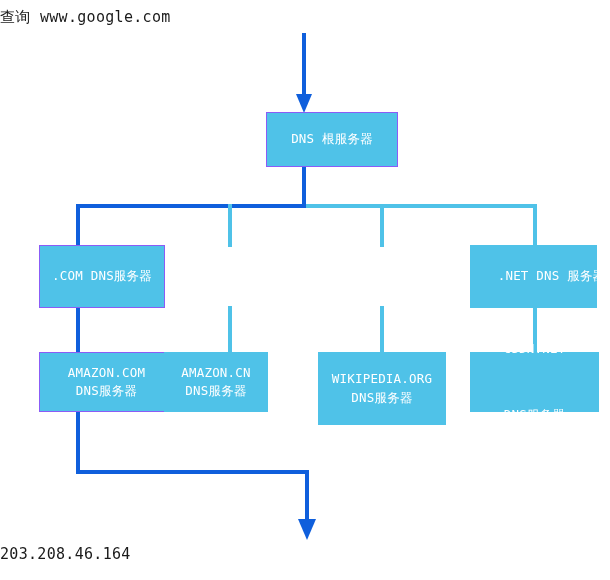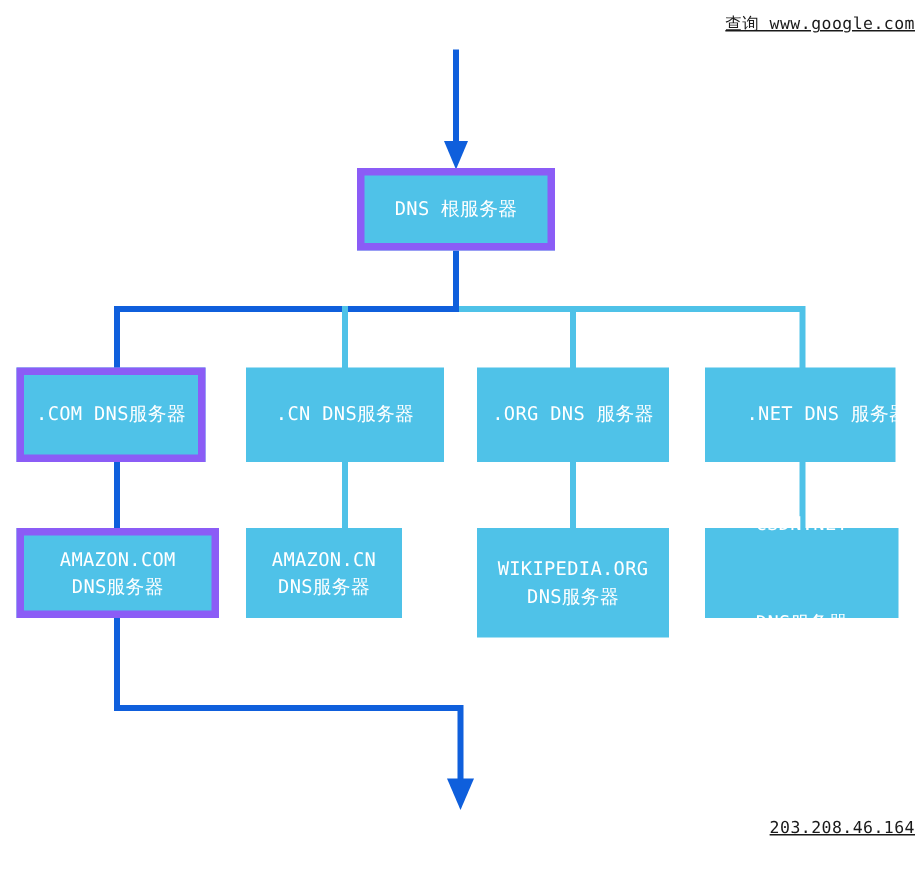--- a/index.html
+++ b/index.html
@@ -36,33 +36,33 @@
     flex-direction: column;
     align-items: center;
     justify-content: center;
     text-align: center;
     line-height: 1.45;
     letter-spacing: 0.2px;
     font-size: 12.5px;
     white-space: pre;
   }
   .node.highlight {
-    border: 5px solid #8b5cf6;
+    border: 1px solid #8b5cf6;
+    margin-left: 28px;
   }
   .node-line {
     display: block;
   }
   .caption {
     position: absolute;
     color: #1a1a1a;
-    font-size: 11px;
+    font-size: 15px;
     letter-spacing: 0.3px;
     white-space: pre;
-    text-align: right;
-    text-decoration: underline;
+    text-align: left;
   }
   #query-caption {
     left: 0;
     top: 8px;
     width: 610px;
   }
   #result-caption {
     left: 0;
     top: 545px;
     width: 610px;
@@ -113,26 +113,20 @@
     </g>
   </svg>
 
   <div class="node highlight" id="node-root">
     <span class="node-line">DNS 根服务器</span>
   </div>
 
   <div class="node highlight" id="node-com">
     <span class="node-line">.COM DNS服务器</span>
   </div>
-  <div class="node" id="node-cn">
-    <span class="node-line">.CN DNS服务器</span>
-  </div>
-  <div class="node" id="node-org">
-    <span class="node-line">.ORG DNS 服务器</span>
-  </div>
   <div class="node" id="node-net">
     <span class="node-line">.NET DNS 服务器</span>
   </div>
 
   <div class="node highlight" id="node-google">
     <span class="node-line">AMAZON.COM</span>
     <span class="node-line">DNS服务器</span>
   </div>
   <div class="node" id="node-amazon">
     <span class="node-line">AMAZON.CN</span>

